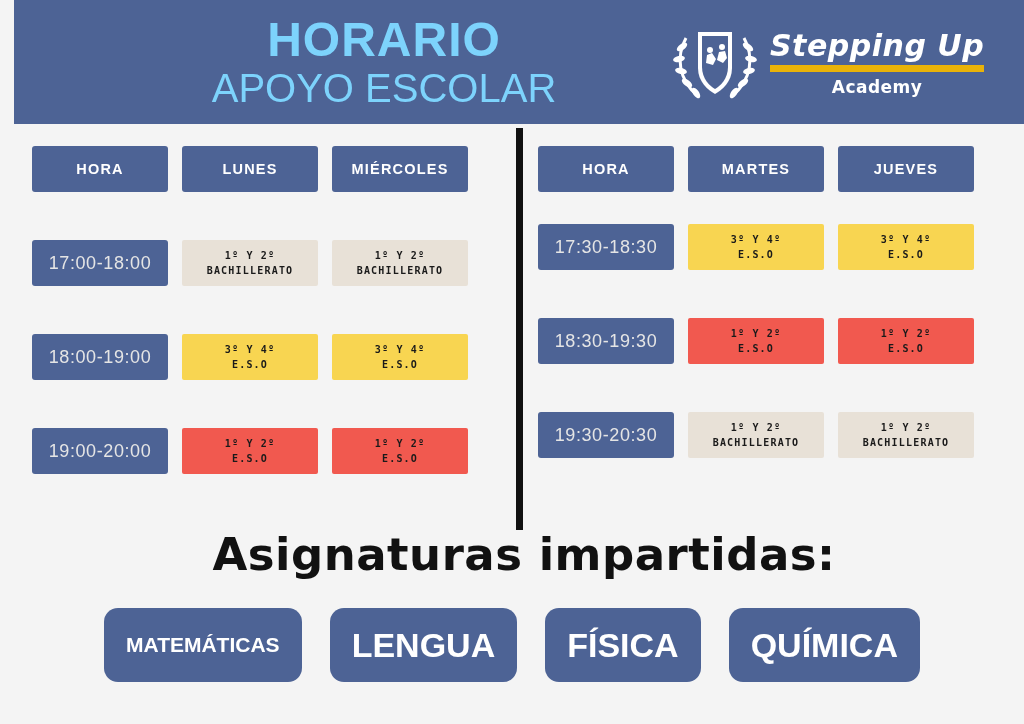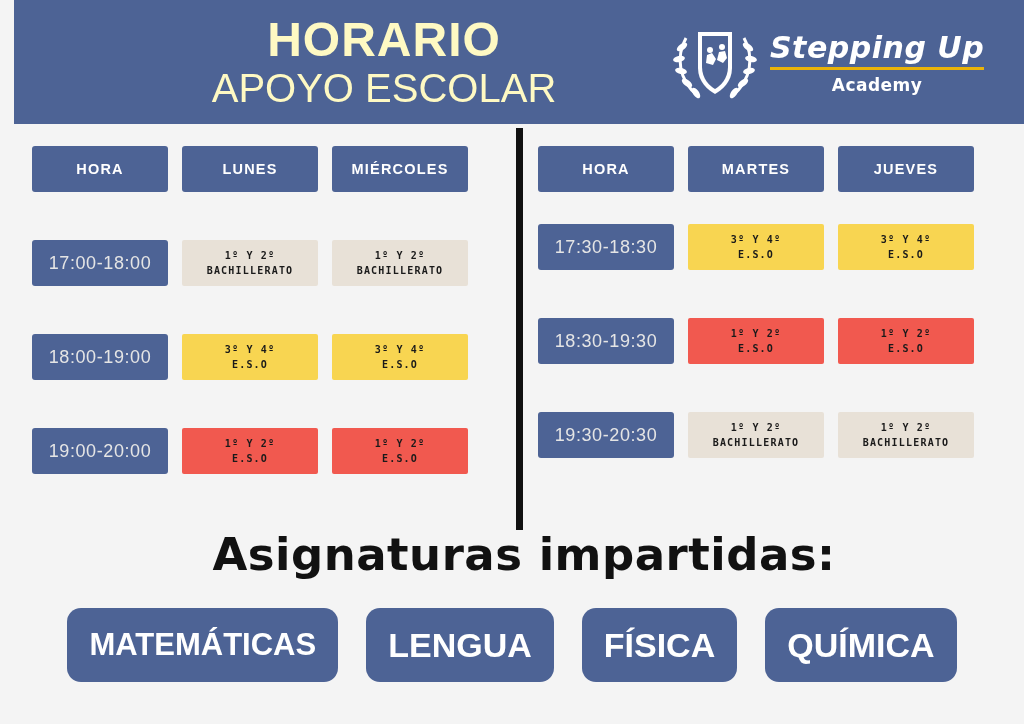--- a/index.html
+++ b/index.html
@@ -23,21 +23,21 @@
     width: 1010px;
     height: 124px;
     background: #4d6395;
     display: flex;
     align-items: center;
   }
   .header-titles {
     width: 640px;
     padding-left: 100px;
     box-sizing: border-box;
-    color: #fef9c3;
+    color: #7dd3fc;
     display: flex;
     flex-direction: column;
     align-items: center;
     justify-content: center;
   }
   .title-main {
     font-size: 48px;
     font-weight: bold;
     letter-spacing: 1px;
     line-height: 1.0;
@@ -67,21 +67,21 @@
     display: flex;
     flex-direction: column;
     align-items: center;
   }
   .brand-name {
     font-size: 30px;
     font-weight: bold;
     font-style: italic;
     font-family: "DejaVu Sans", sans-serif;
     letter-spacing: 0.5px;
-    border-bottom: 3px solid #eab308;
+    border-bottom: 7px solid #eab308;
     padding-bottom: 2px;
   }
   .brand-sub {
     font-size: 17px;
     font-weight: bold;
     font-family: "DejaVu Sans", sans-serif;
     margin-top: 5px;
     letter-spacing: 0.5px;
   }
 
@@ -179,21 +179,21 @@
     color: #ffffff;
     border-radius: 14px;
     display: flex;
     align-items: center;
     justify-content: center;
     height: 74px;
     box-sizing: border-box;
     padding: 0 22px;
     font-weight: bold;
   }
-  .subject-chip.s0 { font-size: 31px; }
+  .subject-chip.s0 { font-size: 21px; }
   .subject-chip.s1 { font-size: 34px; }
   .subject-chip.s2 { font-size: 34px; }
   .subject-chip.s3 { font-size: 34px; }
 </style>
 </head>
 <body>
 
 <div class="header">
   <div class="header-titles">
     <div class="title-main">HORARIO</div>

